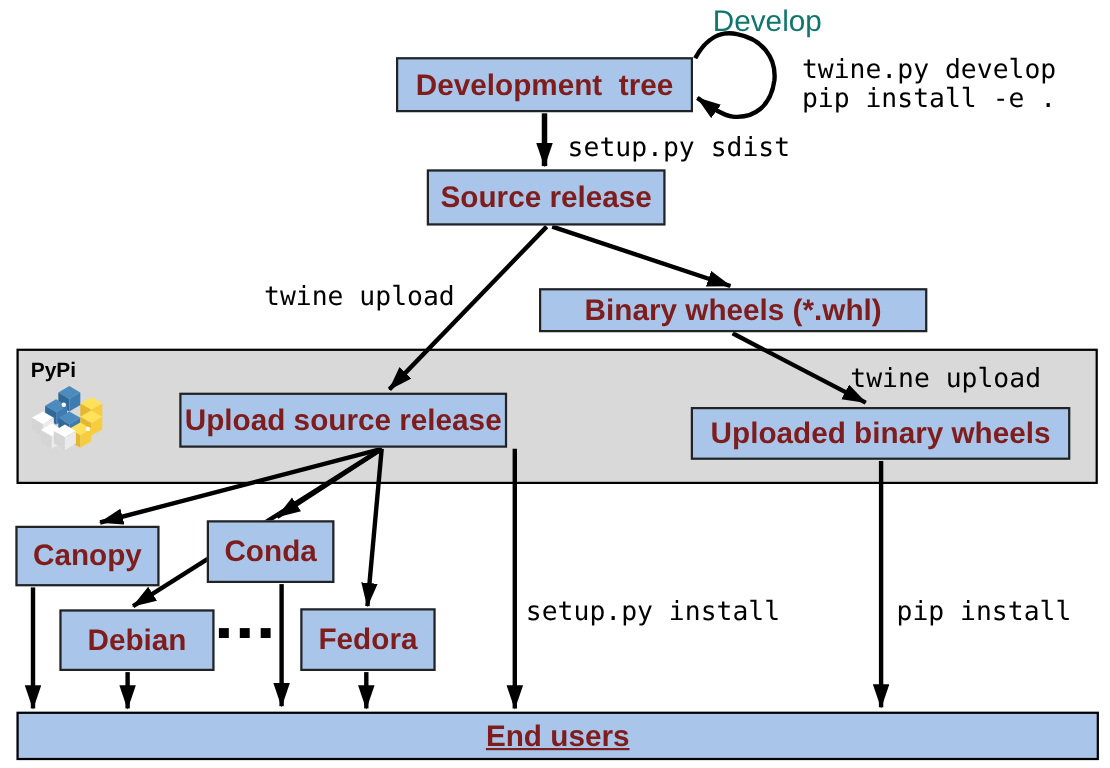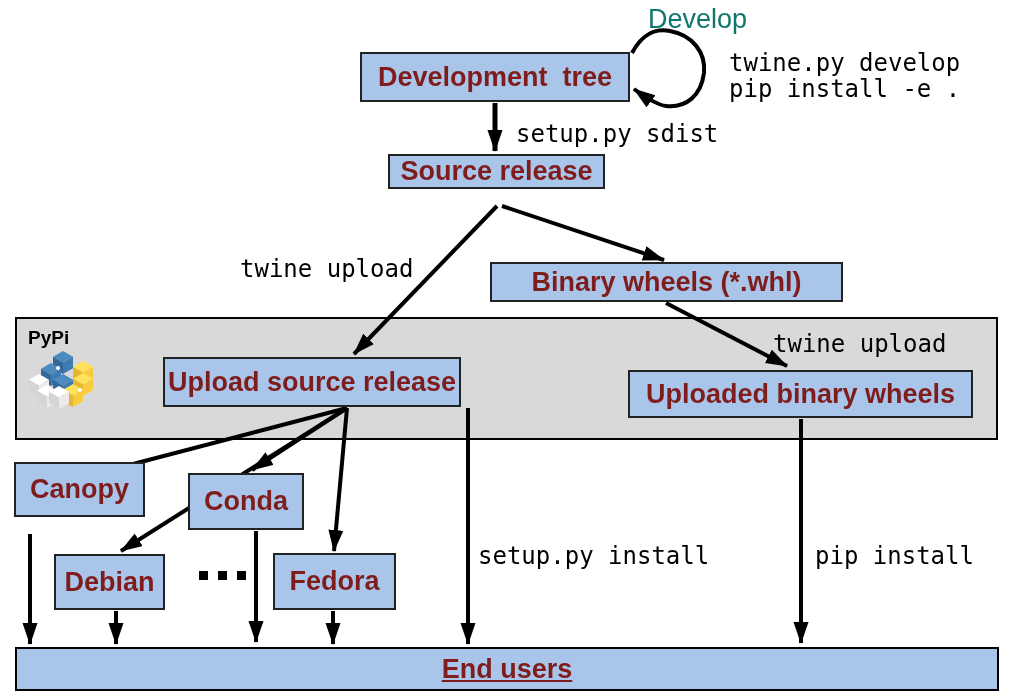--- a/index.html
+++ b/index.html
@@ -5,27 +5,27 @@
   html,body{margin:0;padding:0;background:#fff;}
   #stage{position:relative;width:1009px;height:698px;background:#fff;overflow:hidden;
          font-family:"Liberation Sans",sans-serif;}
   #band{position:absolute;left:15px;top:317px;width:983px;height:123px;
         background:var(--band-fill,#d9d9d9);border:2px solid #000;box-sizing:border-box;z-index:1;}
   #arrows{position:absolute;left:0;top:0;z-index:2;}
   .node{position:absolute;display:flex;align-items:center;justify-content:center;
         background:var(--node-fill,#a9c6ea);border:2px solid #222;box-sizing:border-box;
         font-weight:bold;font-size:27px;color:#7f1d1d;z-index:3;white-space:pre;}
   #n-dev{left:360px;top:52px;width:270px;height:50px;}
-  #n-src{left:388px;top:154px;width:217px;height:35px;}
+  #n-src{left:388px;top:154px;width:217px;height:51px;}
   #n-bin{left:490px;top:262px;width:353px;height:40px;}
   #n-upl{left:163px;top:357px;width:298px;height:50px;}
   #n-upw{left:628px;top:370px;width:345px;height:48px;}
-  #n-canopy{left:14px;top:462px;width:131px;height:55px;}
+  #n-canopy{left:14px;top:478px;width:131px;height:55px;}
   #n-conda{left:188px;top:473px;width:116px;height:57px;}
-  #n-debian{left:54px;top:554px;width:111px;height:56px;}
+  #n-debian{left:54px;top:554px;width:141px;height:56px;}
   #n-fedora{left:273px;top:553px;width:123px;height:57px;}
   #n-end{left:15px;top:647px;width:984px;height:44px;border-color:#000;text-decoration:underline;}
   .mono{position:absolute;font-family:"DejaVu Sans Mono",monospace;font-size:24px;color:#000;
         line-height:26px;z-index:4;white-space:pre;}
   #lbl-develop{position:absolute;left:648px;top:4px;font-size:27px;color:#0f766e;z-index:4;}
   #lbl-devcmds{left:729px;top:50px;}
   #lbl-sdist{left:516px;top:121px;}
   #lbl-twineL{left:240px;top:256px;}
   #lbl-bdist{left:610px;top:219px;}
   #lbl-twineR{left:773px;top:331px;}

